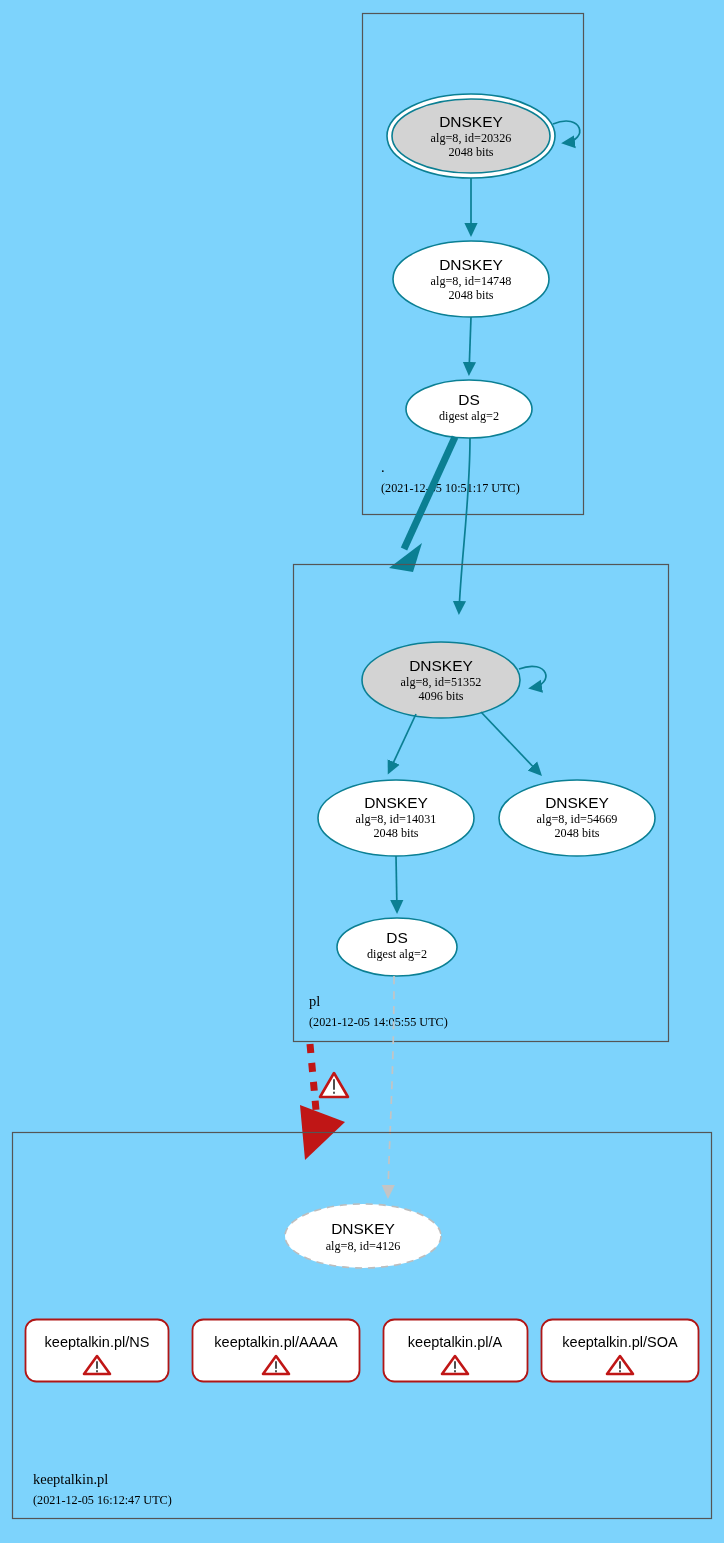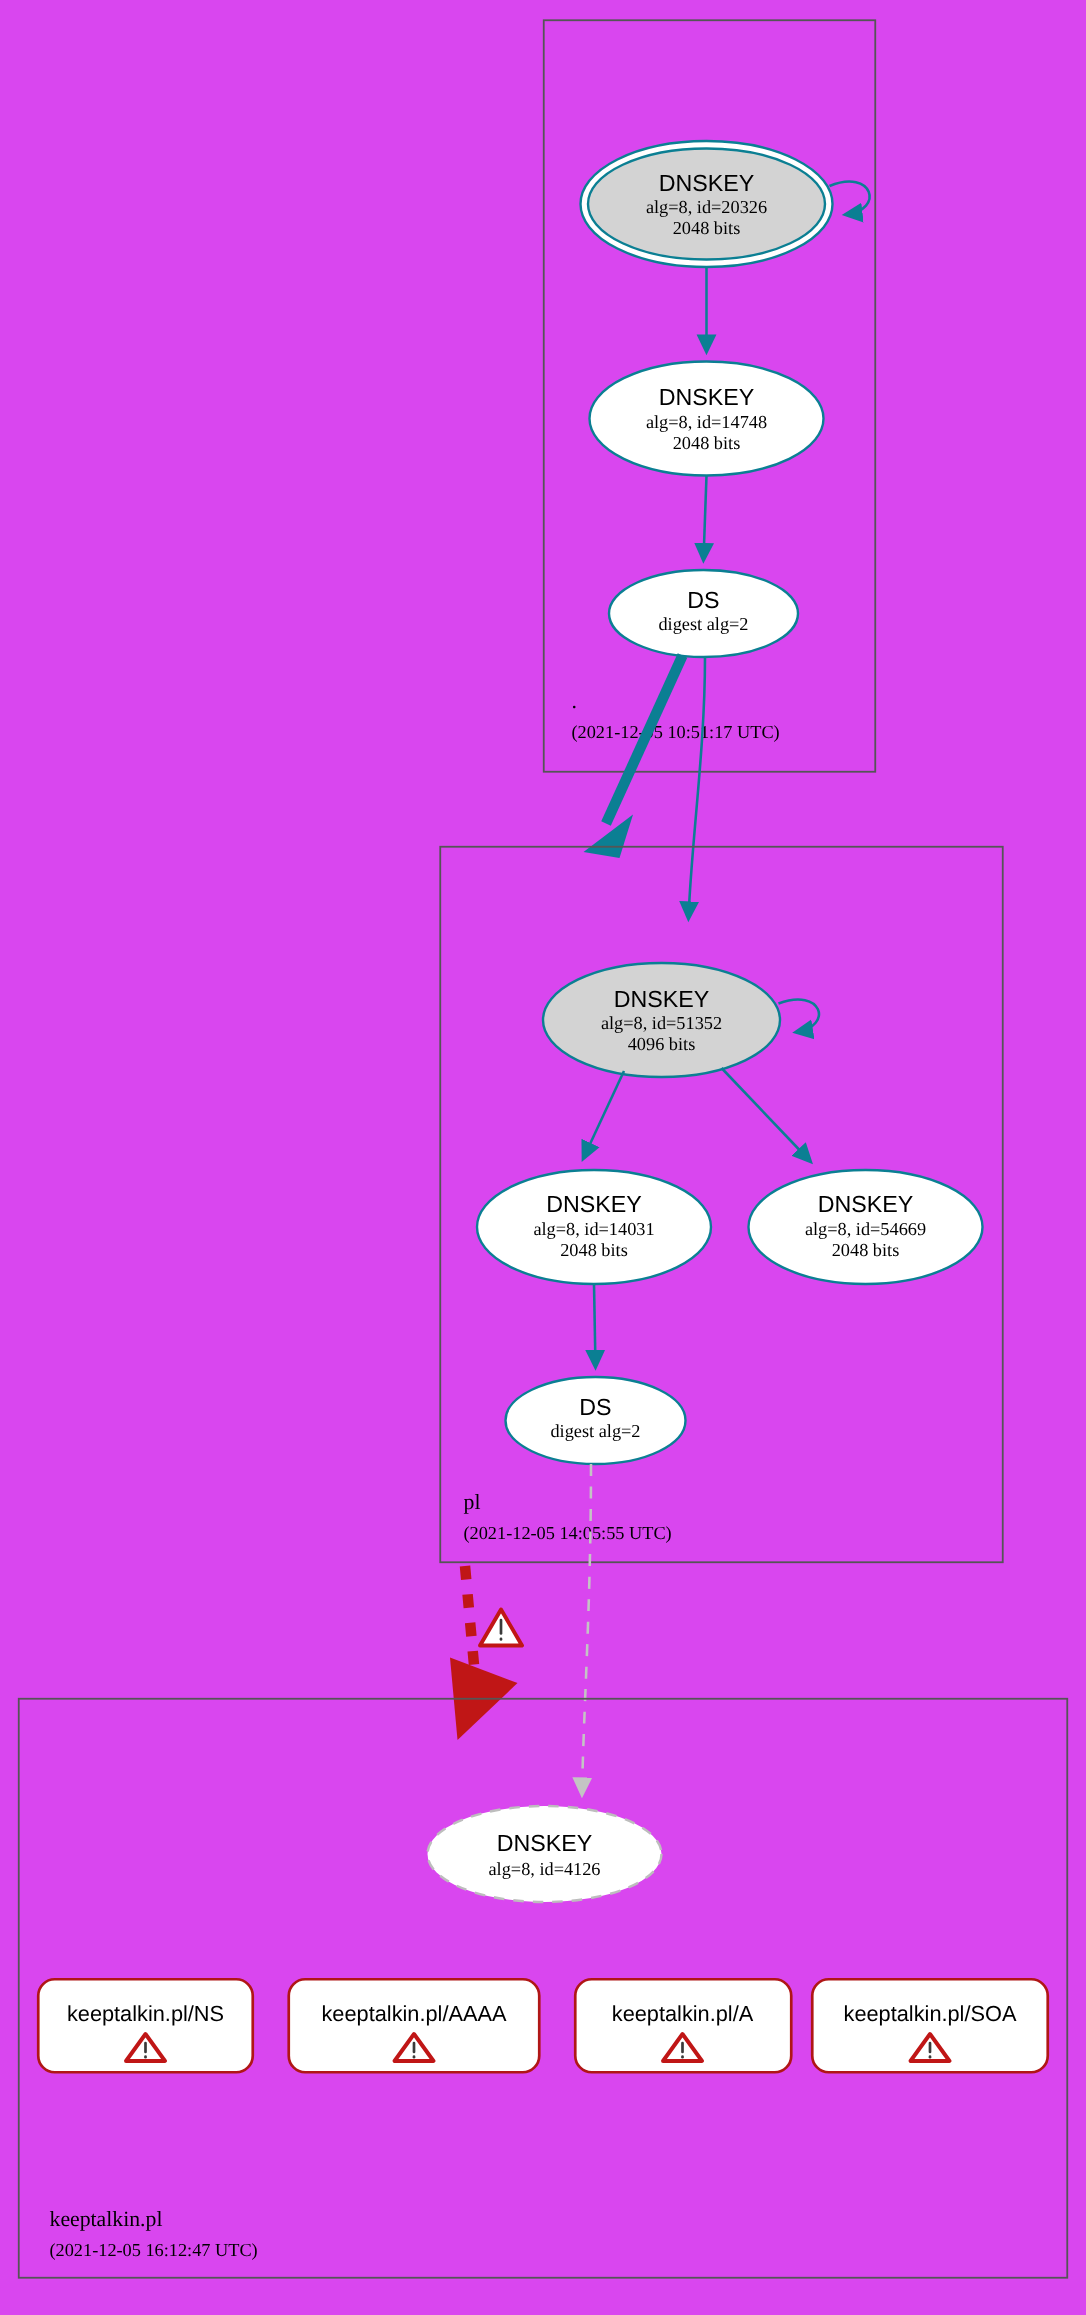--- a/index.html
+++ b/index.html
@@ -4,21 +4,21 @@
 <style>
   html, body {
     margin: 0;
     padding: 0;
     background: #ffffff;
   }
   #canvas {
     position: relative;
     width: 724px;
     height: 1543px;
-    background: #d946ef;
+    background: #7dd3fc;
     font-family: "Liberation Sans", sans-serif;
     overflow: hidden;
   }
   svg { display: block; }
 
   .zone-box {
     fill: none;
     stroke: #555555;
     stroke-width: 1.2;
   }

